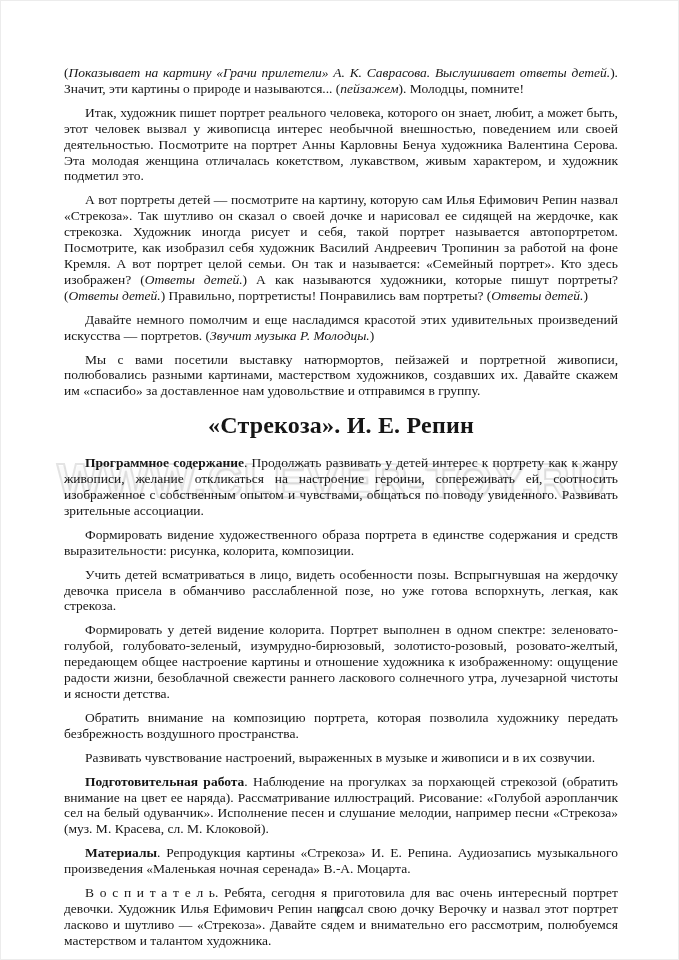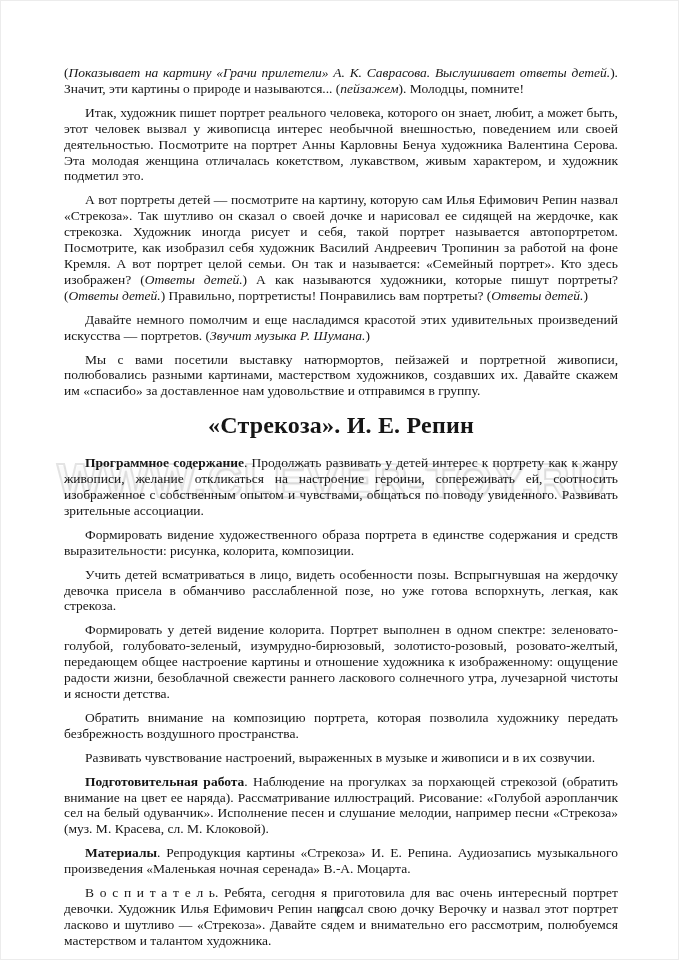--- a/index.html
+++ b/index.html
@@ -68,21 +68,21 @@
 
 <div class="page">
 
   <div class="watermark">WWW.CLEVER-TOY.RU</div>
 
   <div class="content">
 
     <p class="body noind"><span class="run-n">(</span><span class="run-i">Показывает на картину «Грачи прилетели» А. К. Саврасова. Выслушивает ответы детей.</span><span class="run-n">). Значит, эти картины о природе и называются... (</span><span class="run-i">пейзажем</span><span class="run-n">). Молодцы, помните!</span></p>
     <p class="body"><span class="run-n">Итак, художник пишет портрет реального человека, которого он знает, любит, а может быть, этот человек вызвал у живописца интерес необычной внешностью, поведением или своей деятельностью. Посмотрите на портрет Анны Карловны Бенуа художника Валентина Серова. Эта молодая женщина отличалась кокетством, лукавством, живым характером, и художник подметил это.</span></p>
     <p class="body"><span class="run-n">А вот портреты детей — посмотрите на картину, которую сам Илья Ефимович Репин назвал «Стрекоза». Так шутливо он сказал о своей дочке и нарисовал ее сидящей на жердочке, как стрекозка. Художник иногда рисует и себя, такой портрет называется автопортретом. Посмотрите, как изобразил себя художник Василий Андреевич Тропинин за работой на фоне Кремля. А вот портрет целой семьи. Он так и называется: «Семейный портрет». Кто здесь изображен? (</span><span class="run-i">Ответы детей.</span><span class="run-n">) А как называются художники, которые пишут портреты? (</span><span class="run-i">Ответы детей.</span><span class="run-n">) Правильно, портретисты! Понравились вам портреты? (</span><span class="run-i">Ответы детей.</span><span class="run-n">)</span></p>
-    <p class="body"><span class="run-n">Давайте немного помолчим и еще насладимся красотой этих удивительных произведений искусства — портретов. (</span><span class="run-i">Звучит музыка Р. Шумана.</span><span class="run-n">)</span></p>
+    <p class="body"><span class="run-n">Давайте немного помолчим и еще насладимся красотой этих удивительных произведений искусства — портретов. (</span><span class="run-i">Звучит музыка Р. Молодцы.</span><span class="run-n">)</span></p>
     <p class="body"><span class="run-n">Мы с вами посетили выставку натюрмортов, пейзажей и портретной живописи, полюбовались разными картинами, мастерством художников, создавших их. Давайте скажем им «спасибо» за доставленное нам удовольствие и отправимся в группу.</span></p>
 
     <h1 class="lesson-title">«Стрекоза». И. Е. Репин</h1>
 
     <p class="body"><span class="run-b">Программное содержание</span><span class="run-n">. Продолжать развивать у детей интерес к портрету как к жанру живописи, желание откликаться на настроение героини, сопереживать ей, соотносить изображенное с собственным опытом и чувствами, общаться по поводу увиденного. Развивать зрительные ассоциации.</span></p>
     <p class="body"><span class="run-n">Формировать видение художественного образа портрета в единстве содержания и средств выразительности: рисунка, колорита, композиции.</span></p>
     <p class="body"><span class="run-n">Учить детей всматриваться в лицо, видеть особенности позы. Вспрыгнувшая на жердочку девочка присела в обманчиво расслабленной позе, но уже готова вспорхнуть, легкая, как стрекоза.</span></p>
     <p class="body"><span class="run-n">Формировать у детей видение колорита. Портрет выполнен в одном спектре: зеленовато-голубой, голубовато-зеленый, изумрудно-бирюзовый, золотисто-розовый, розовато-желтый, передающем общее настроение картины и отношение художника к изображенному: ощущение радости жизни, безоблачной свежести раннего ласкового солнечного утра, лучезарной чистоты и ясности детства.</span></p>
     <p class="body"><span class="run-n">Обратить внимание на композицию портрета, которая позволила художнику передать безбрежность воздушного пространства.</span></p>
     <p class="body"><span class="run-n">Развивать чувствование настроений, выраженных в музыке и живописи и в их созвучии.</span></p>

